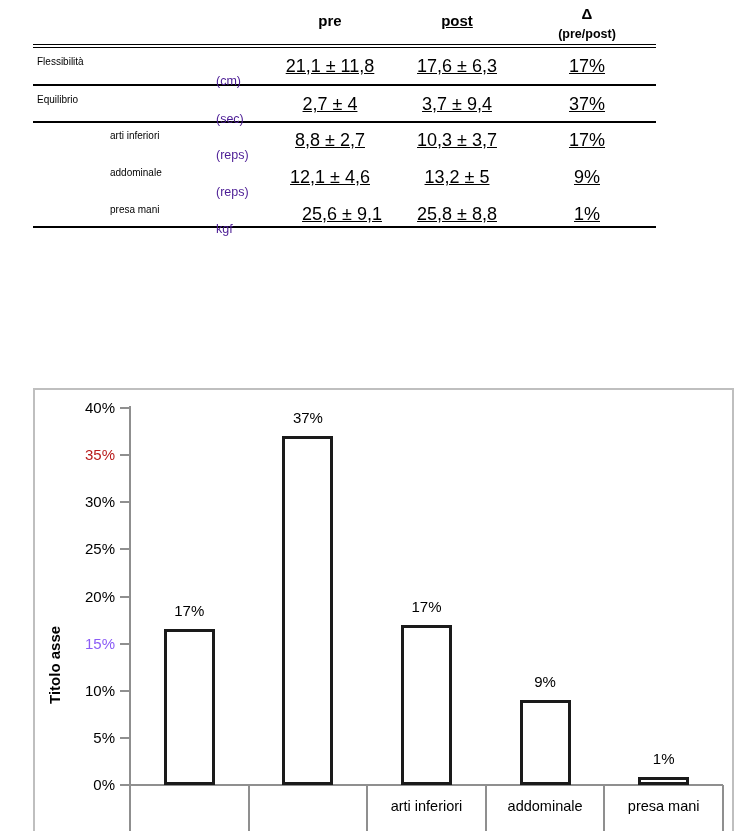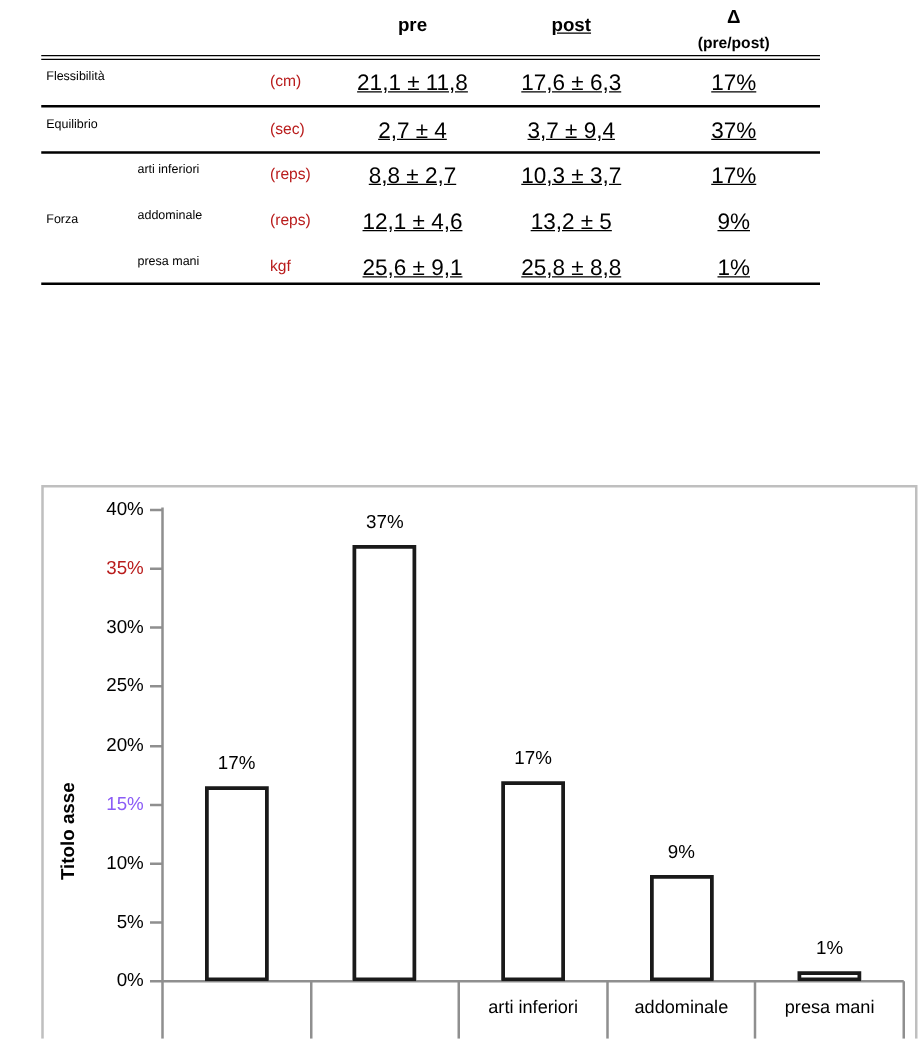--- a/index.html
+++ b/index.html
@@ -4,21 +4,21 @@
 <style>
   html,body{margin:0;padding:0;background:#fff;}
   .page{position:relative;width:737px;height:831px;background:#ffffff;overflow:hidden;
         font-family:"Liberation Sans",sans-serif;color:#000;}
   
   .tbl{position:absolute;left:33px;top:0;width:623px;height:232px;}
   .cell{position:absolute;white-space:nowrap;}
   .th{font-weight:bold;font-size:15px;text-align:center;}
   .thsub{font-weight:bold;font-size:12.5px;text-align:center;}
   .lbl{font-weight:normal;font-size:10px;}
-  .unit{font-size:12.5px;color:#b91c1c;}
+  .unit{font-size:12.5px;color:#4c1d95;margin-top:16px;}
   .val{font-size:18px;text-align:center;text-decoration:underline;}
   .rule{position:absolute;left:0;width:623px;height:2px;background:#000;}
   .rule-double{position:absolute;left:0;width:623px;height:1.5px;
                border-top:1.5px solid #000;border-bottom:1.5px solid #000;background:#fff;}
   .forza{position:absolute;display:flex;align-items:center;}
   
   .caption{position:absolute;left:35px;top:244px;width:668px;font-size:16px;line-height:26px;}
   .cap-line1{text-align:justify;text-align-last:justify;}
   .cap-line2{text-align:left;}
   .squiggle{text-decoration:underline;text-decoration-style:wavy;text-decoration-color:#dd2222;
@@ -49,37 +49,36 @@
     <div class="cell val" style="left:237px;top:56px;width:120px;">21,1 ± 11,8</div>
     <div class="cell val" style="left:364px;top:56px;width:120px;">17,6 ± 6,3</div>
     <div class="cell val" style="left:494px;top:56px;width:120px;">17%</div>
 
     <div class="cell lbl" style="left:4px;top:94px;">Equilibrio</div>
     <div class="cell unit" style="left:183px;top:96px;">(sec)</div>
     <div class="cell val" style="left:237px;top:94px;width:120px;">2,7 ± 4</div>
     <div class="cell val" style="left:364px;top:94px;width:120px;">3,7 ± 9,4</div>
     <div class="cell val" style="left:494px;top:94px;width:120px;">37%</div>
 
-    <div class="forza lbl" style="left:4px;top:128px;height:95px;">Forza</div>
 
     <div class="cell lbl" style="left:77px;top:130px;">arti inferiori</div>
     <div class="cell unit" style="left:183px;top:132px;">(reps)</div>
     <div class="cell val" style="left:237px;top:130px;width:120px;">8,8 ± 2,7</div>
     <div class="cell val" style="left:364px;top:130px;width:120px;">10,3 ± 3,7</div>
     <div class="cell val" style="left:494px;top:130px;width:120px;">17%</div>
 
     <div class="cell lbl" style="left:77px;top:167px;">addominale</div>
     <div class="cell unit" style="left:183px;top:169px;">(reps)</div>
     <div class="cell val" style="left:237px;top:167px;width:120px;">12,1 ± 4,6</div>
     <div class="cell val" style="left:364px;top:167px;width:120px;">13,2 ± 5</div>
     <div class="cell val" style="left:494px;top:167px;width:120px;">9%</div>
 
     <div class="cell lbl" style="left:77px;top:204px;">presa mani</div>
     <div class="cell unit" style="left:183px;top:206px;">kgf</div>
-    <div class="cell val" style="left:237px;top:204px;width:120px;">25,6 ± 9,1</div>
+    <div class="cell val" style="left:249px;top:204px;width:120px;">25,6 ± 9,1</div>
     <div class="cell val" style="left:364px;top:204px;width:120px;">25,8 ± 8,8</div>
     <div class="cell val" style="left:494px;top:204px;width:120px;">1%</div>
   </div>
 
   <div class="caption">
   </div>
 
   <div class="chart">
       <div style="position: absolute; left: 11px; top: 165px; width: 22px; height: 220px; writing-mode: vertical-rl; transform: rotate(180deg); text-align: center; font-weight: bold; font-size: 15px; color: rgb(0, 0, 0);">Titolo asse</div>
       <div style="position: absolute; left: 16px; top: 385px; width: 64px; text-align: right; font-size: 15px; line-height: 20px; color: rgb(0, 0, 0);">0%</div>

